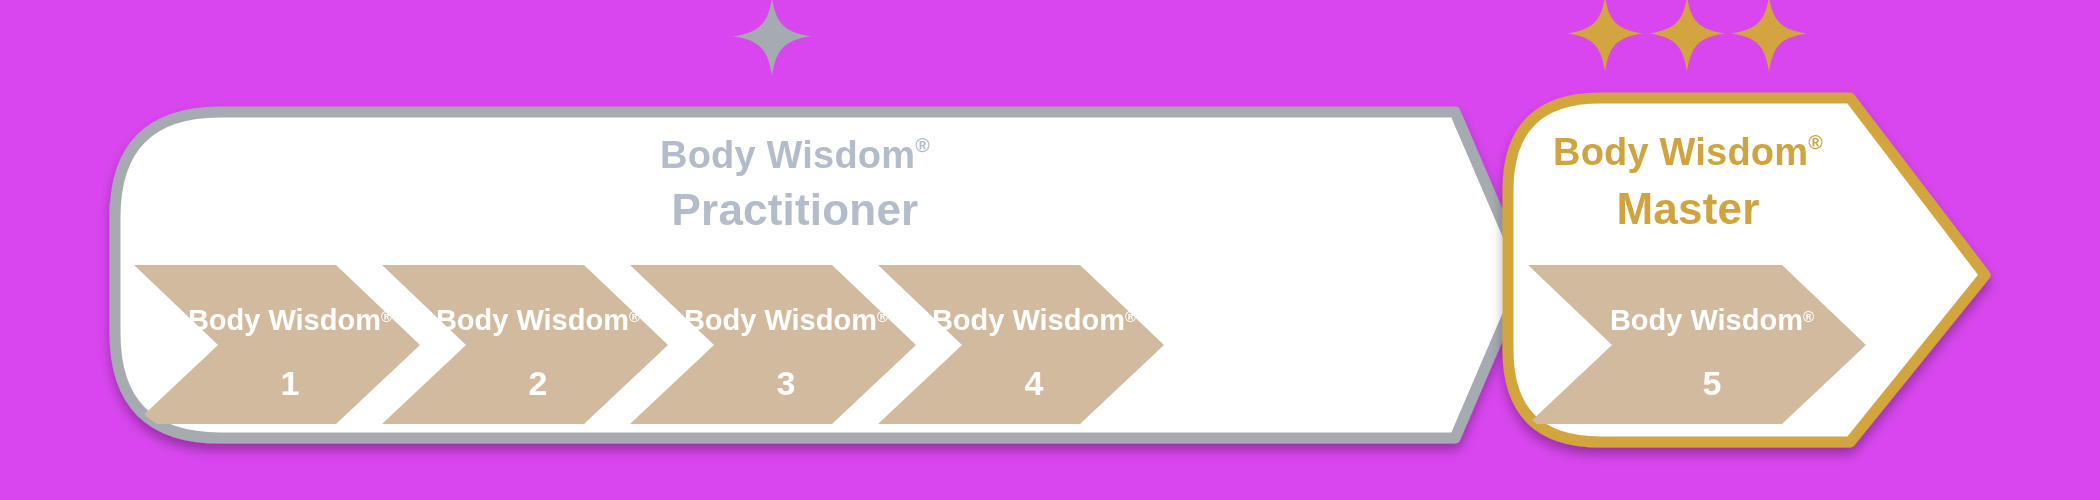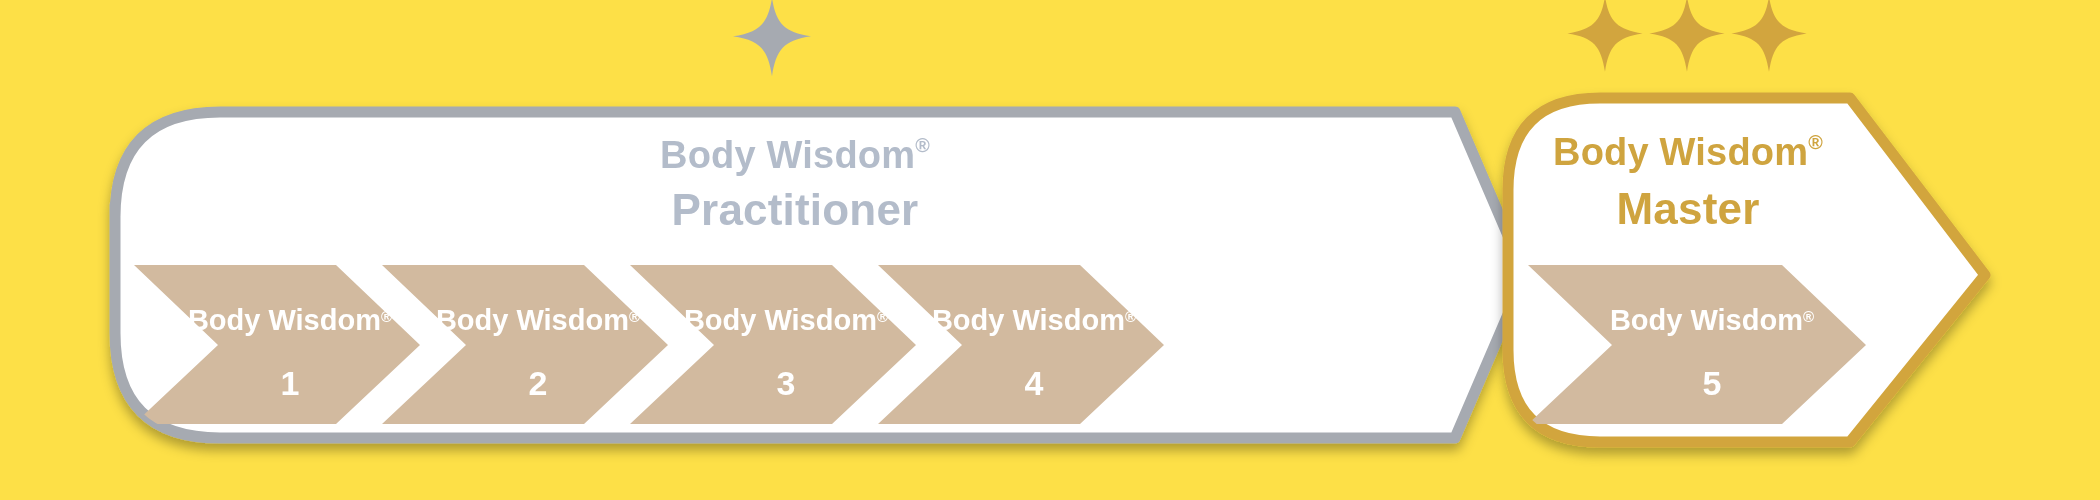--- a/index.html
+++ b/index.html
@@ -52,21 +52,21 @@
   .step-number {
     font-family: "Liberation Sans", sans-serif;
     font-weight: bold;
     font-size: 34px;
     fill: #ffffff;
   }
 </style>
 </head>
 <body>
 
-<div id="stage" style="background: #fde047;">
+<div id="stage" style="background: #d946ef;">
 
   <svg id="diagram-svg" viewBox="0 0 2100 500" xmlns="http://www.w3.org/2000/svg">
 
     <defs>
 
       <filter id="softShadow" x="-20%" y="-20%" width="140%" height="150%">
         <feDropShadow dx="0" dy="7" stdDeviation="6" flood-color="#000000" flood-opacity="0.30"></feDropShadow>
       </filter>
 
       <g id="sparkle-glyph">

